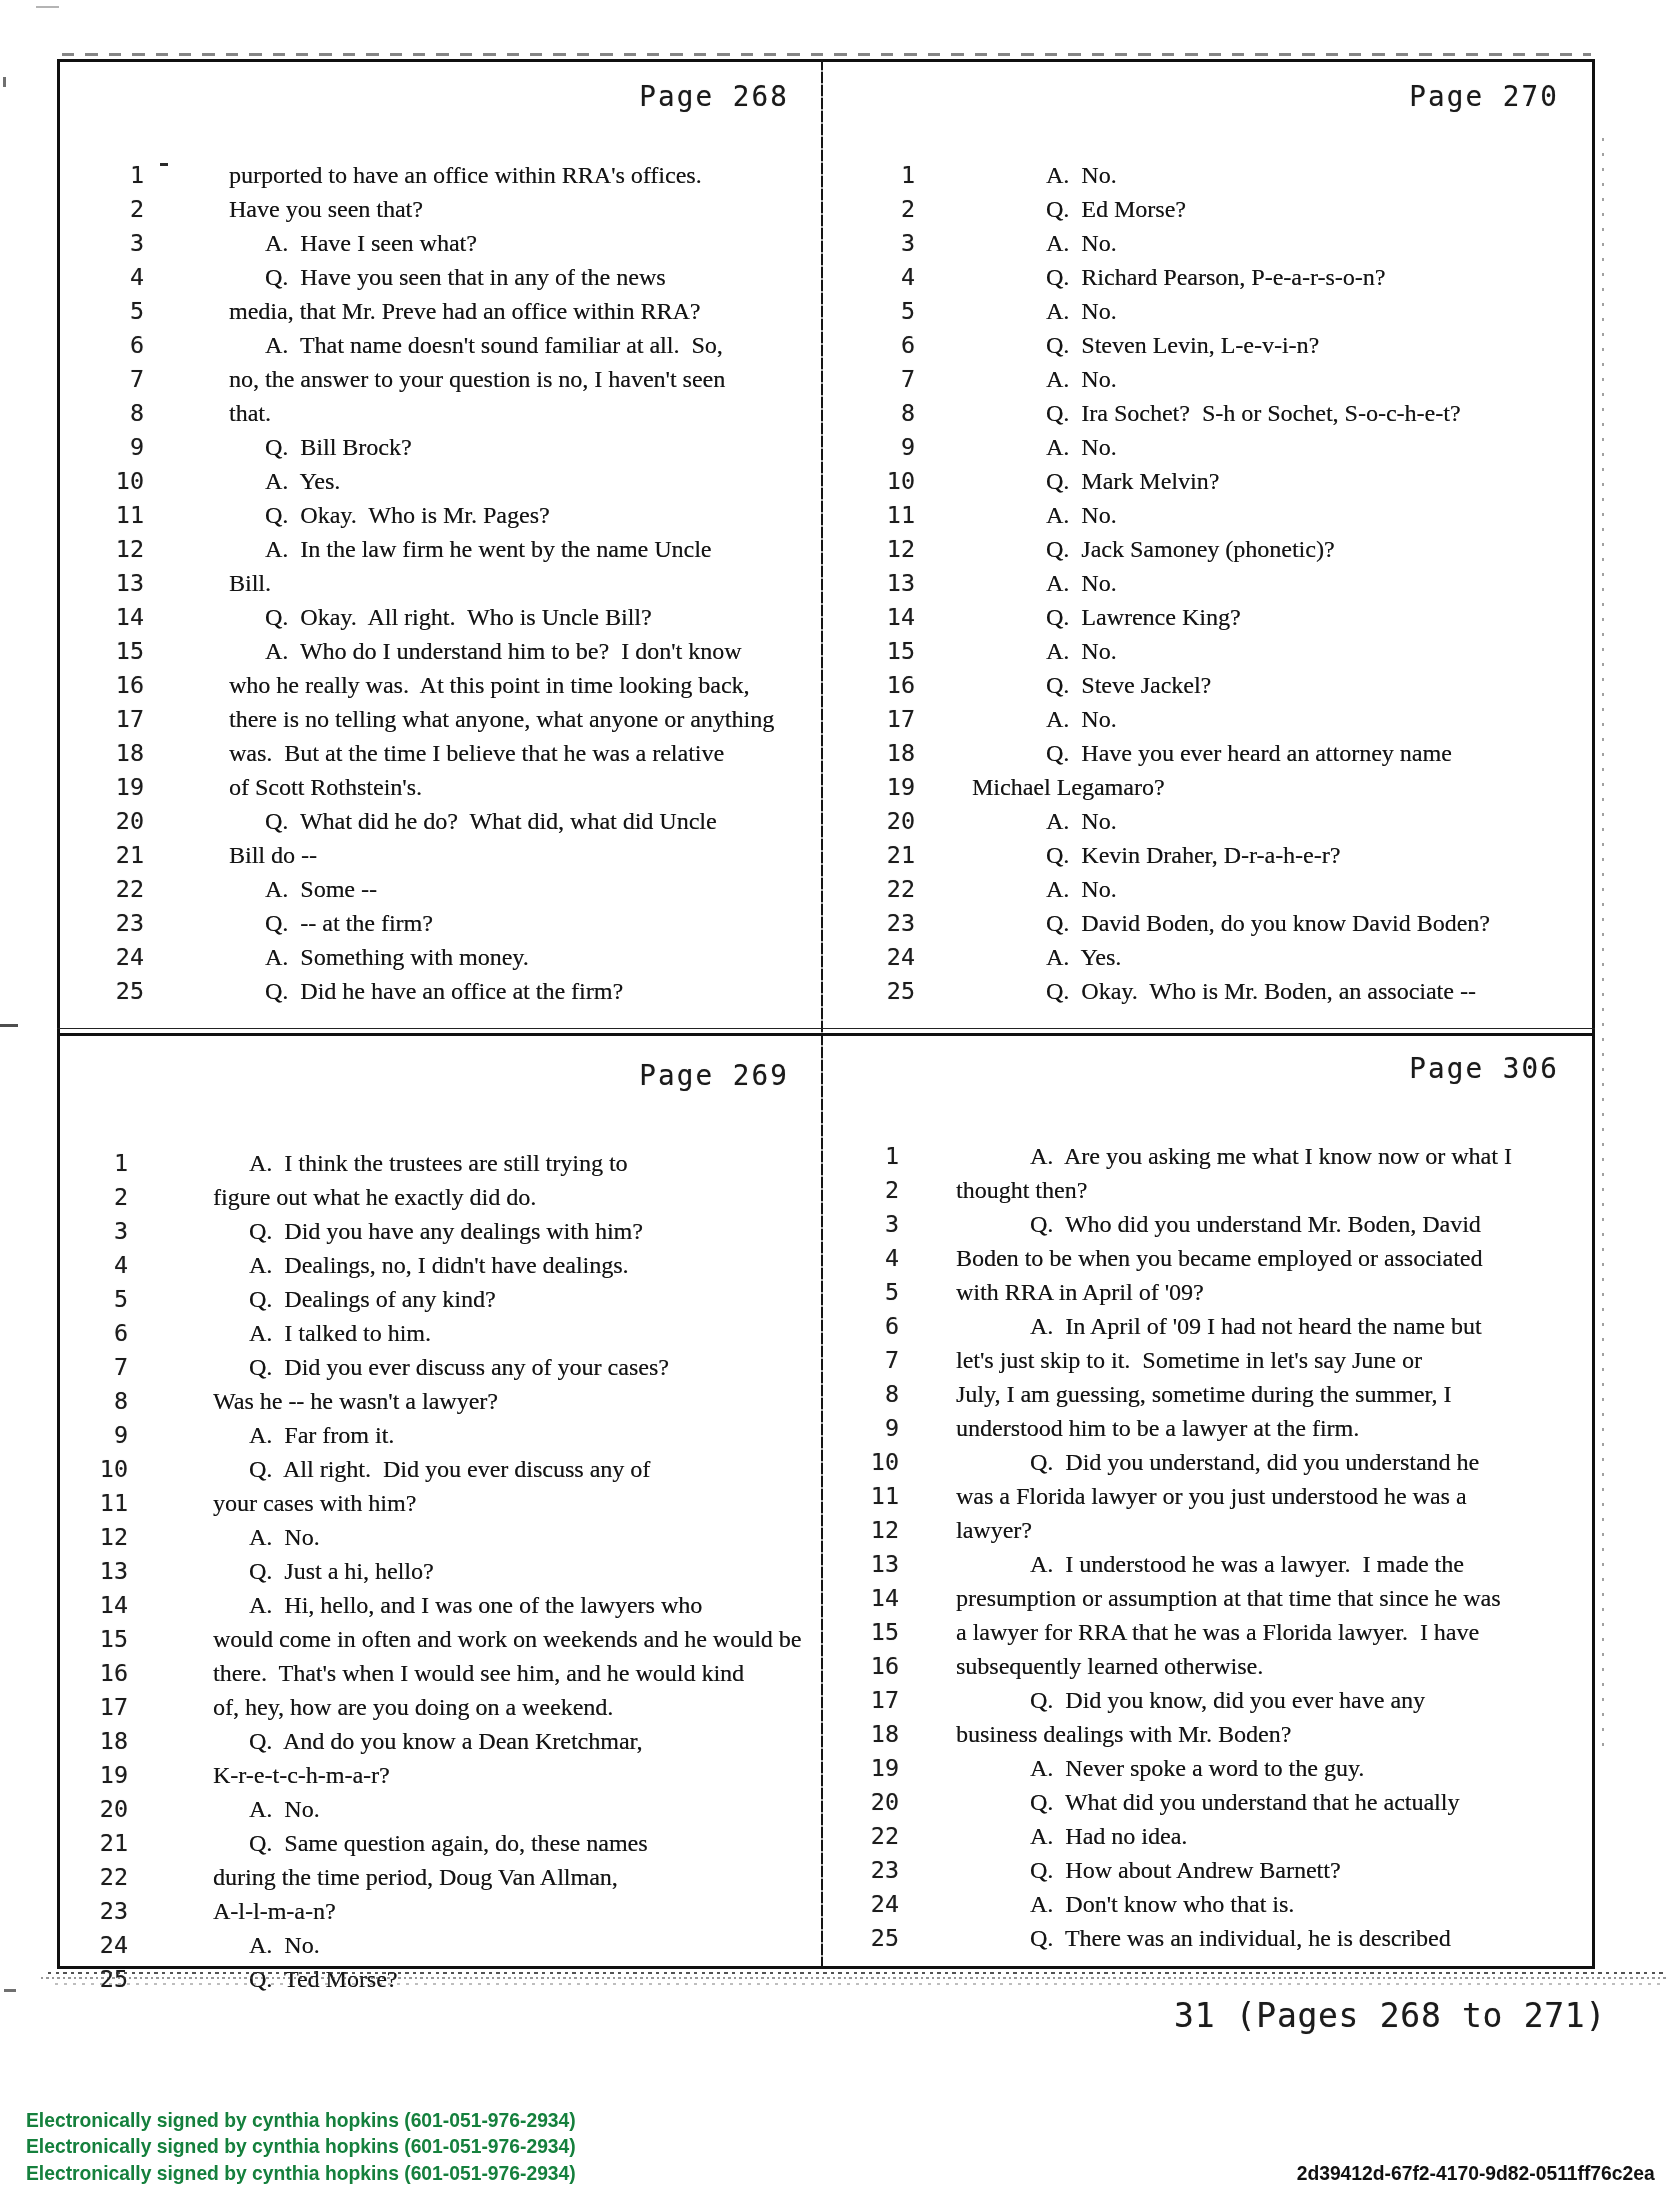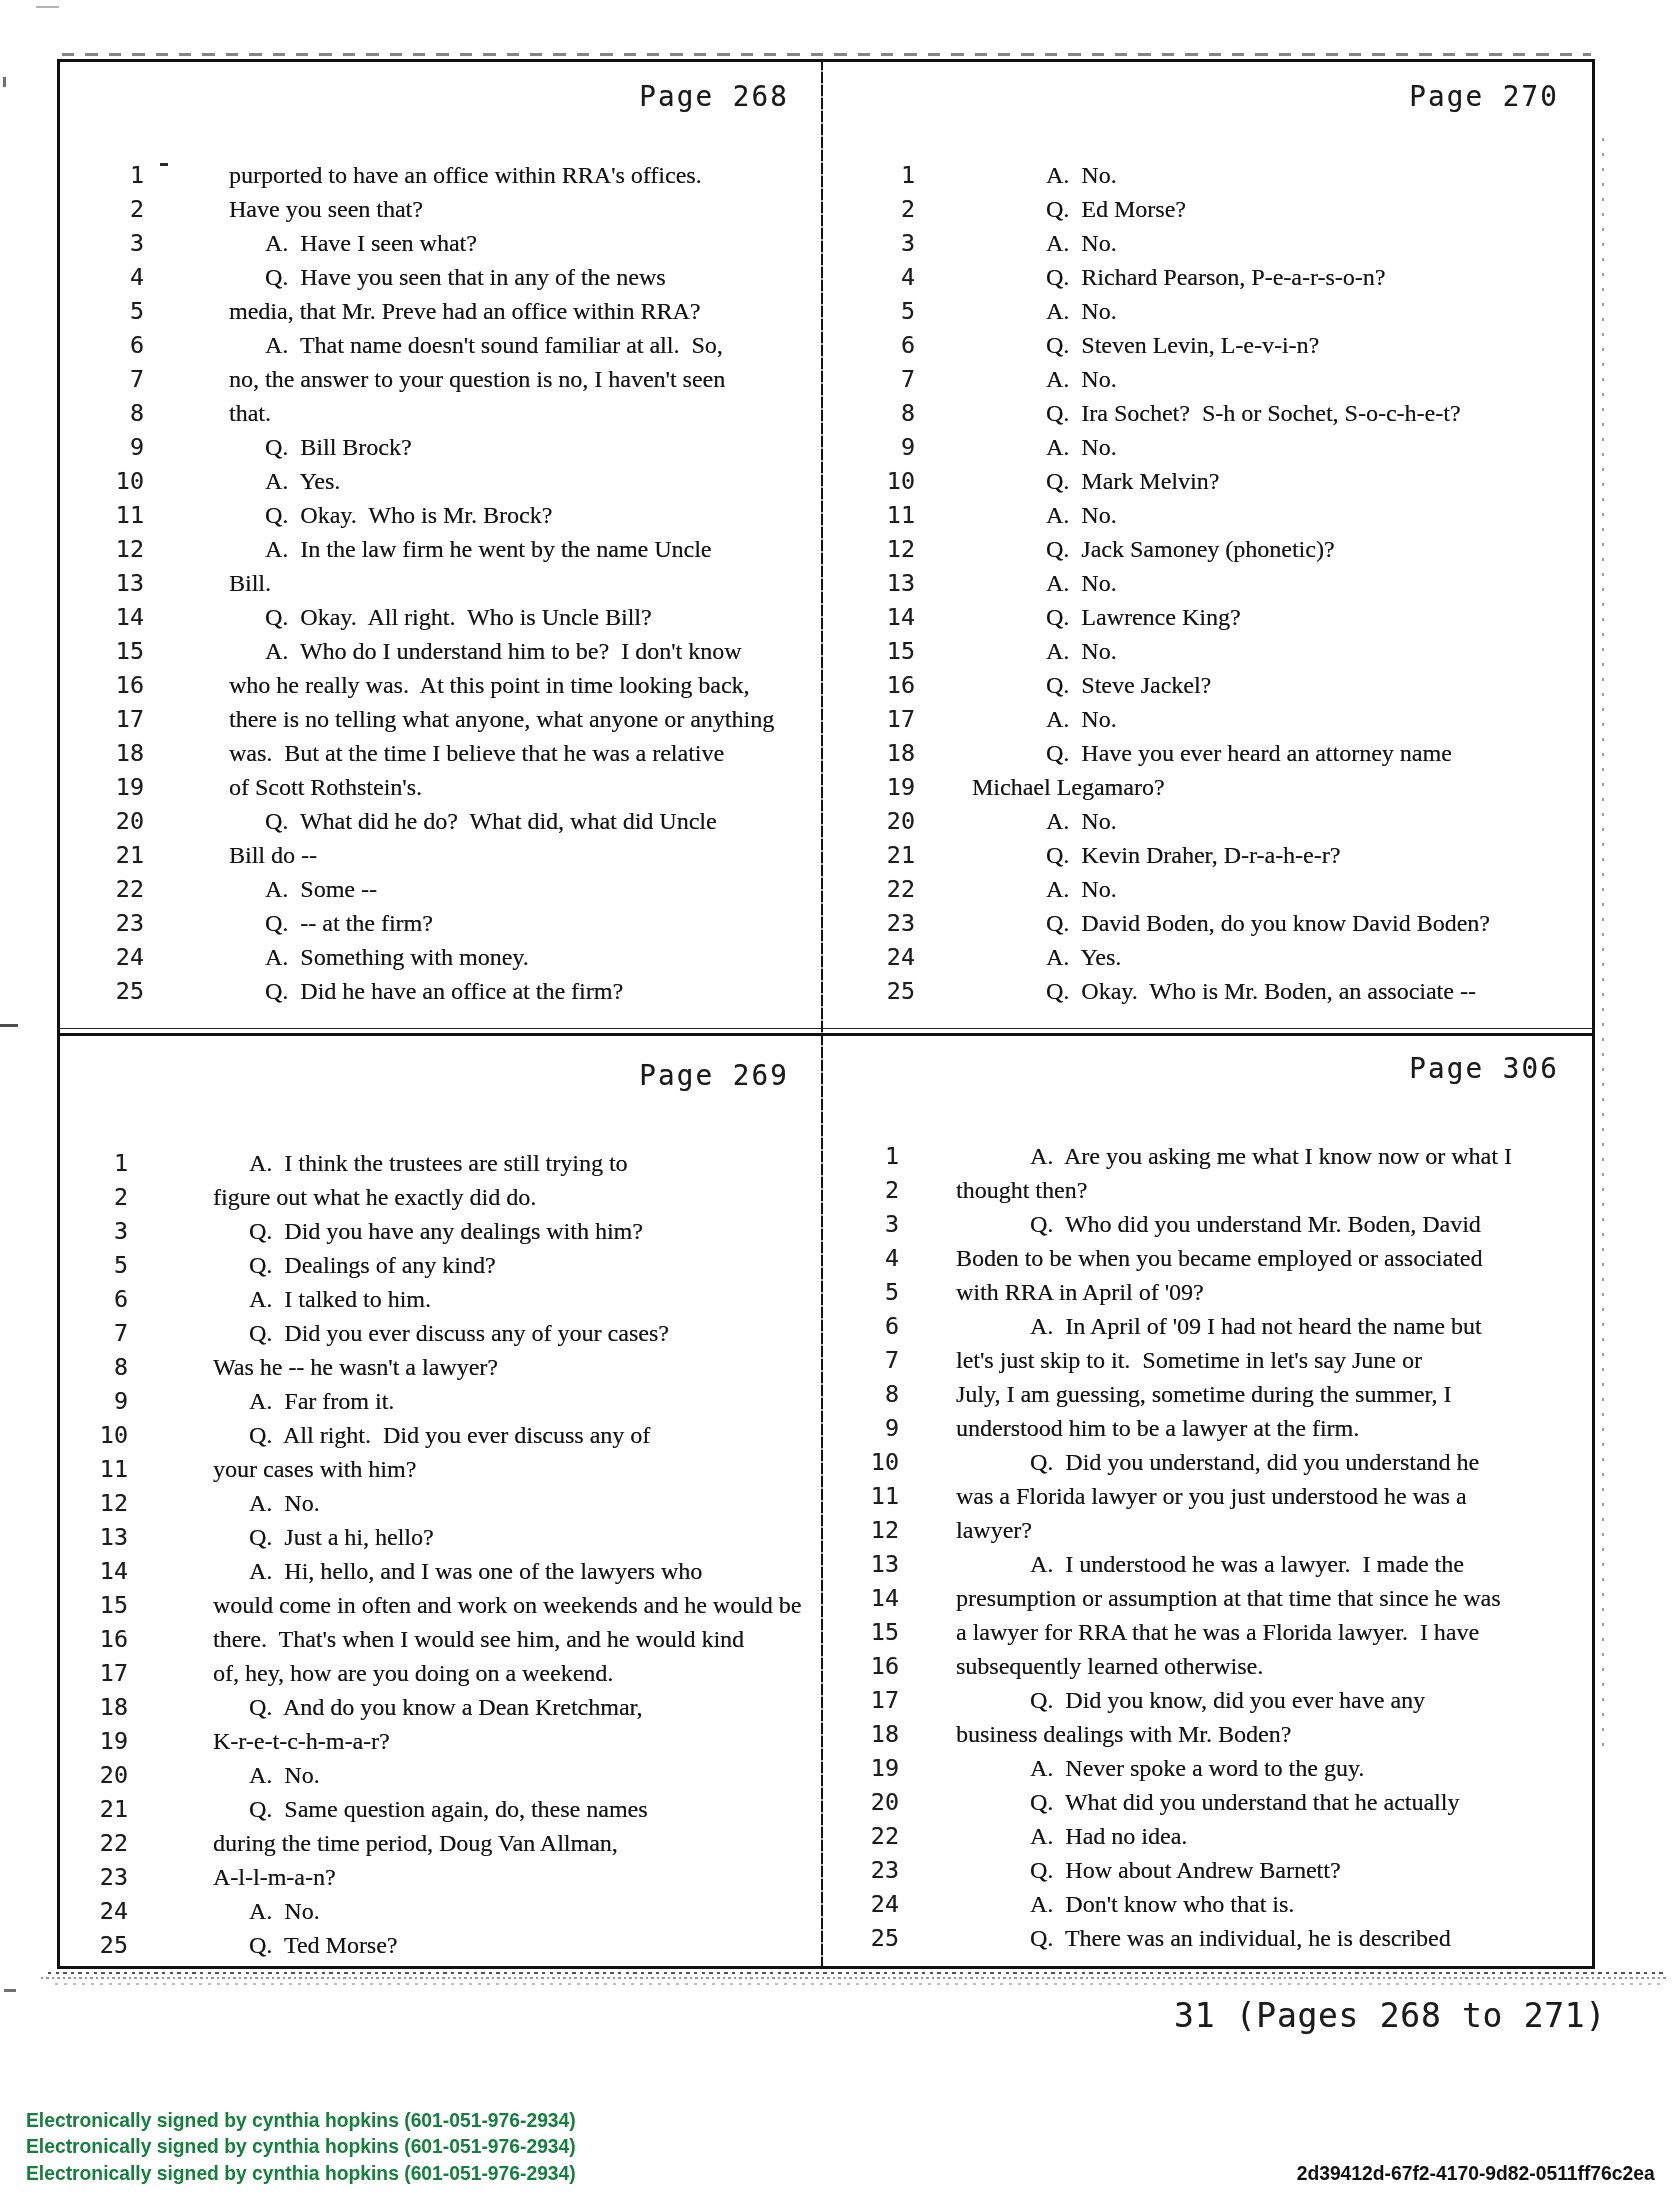--- a/index.html
+++ b/index.html
@@ -134,21 +134,21 @@
       <div class="line">
     <span class="num">8</span><span class="text cont">that.</span>
   </div>
       <div class="line">
     <span class="num">9</span><span class="text qa">Q.  Bill Brock?</span>
   </div>
       <div class="line">
     <span class="num">10</span><span class="text qa">A.  Yes.</span>
   </div>
       <div class="line">
-    <span class="num">11</span><span class="text qa">Q.  Okay.  Who is Mr. Brock?</span>
+    <span class="num">11</span><span class="text qa">Q.  Okay.  Who is Mr. Pages?</span>
   </div>
       <div class="line">
     <span class="num">12</span><span class="text qa">A.  In the law firm he went by the name Uncle</span>
   </div>
       <div class="line">
     <span class="num">13</span><span class="text cont">Bill.</span>
   </div>
       <div class="line">
     <span class="num">14</span><span class="text qa">Q.  Okay.  All right.  Who is Uncle Bill?</span>
   </div>
@@ -273,20 +273,23 @@
   <div class="page-head">Page 269</div>
   <div class="lines">
       <div class="line">
     <span class="num">1</span><span class="text qa">A.  I think the trustees are still trying to</span>
   </div>
       <div class="line">
     <span class="num">2</span><span class="text cont">figure out what he exactly did do.</span>
   </div>
       <div class="line">
     <span class="num">3</span><span class="text qa">Q.  Did you have any dealings with him?</span>
+  </div>
+      <div class="line">
+    <span class="num">4</span><span class="text qa">A.  Dealings, no, I didn't have dealings.</span>
   </div>
       <div class="line">
     <span class="num">5</span><span class="text qa">Q.  Dealings of any kind?</span>
   </div>
       <div class="line">
     <span class="num">6</span><span class="text qa">A.  I talked to him.</span>
   </div>
       <div class="line">
     <span class="num">7</span><span class="text qa">Q.  Did you ever discuss any of your cases?</span>
   </div>

